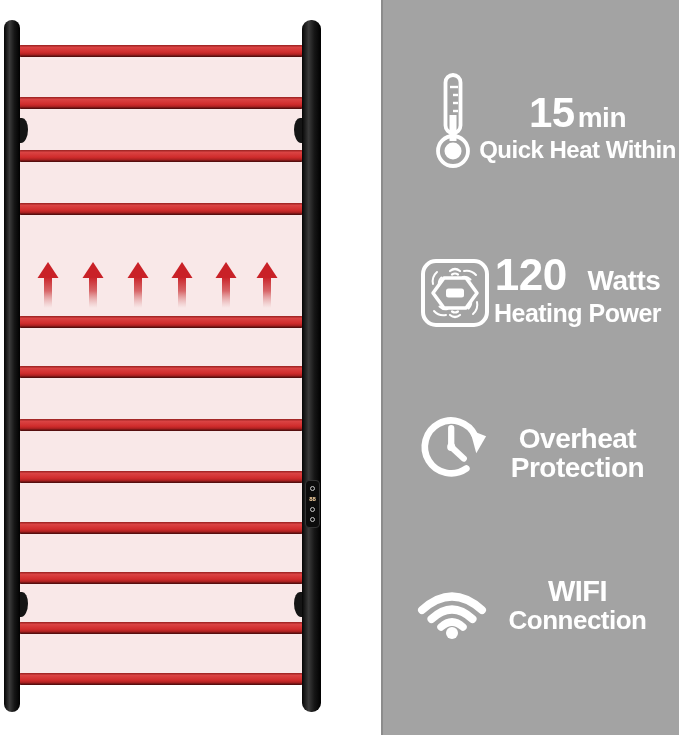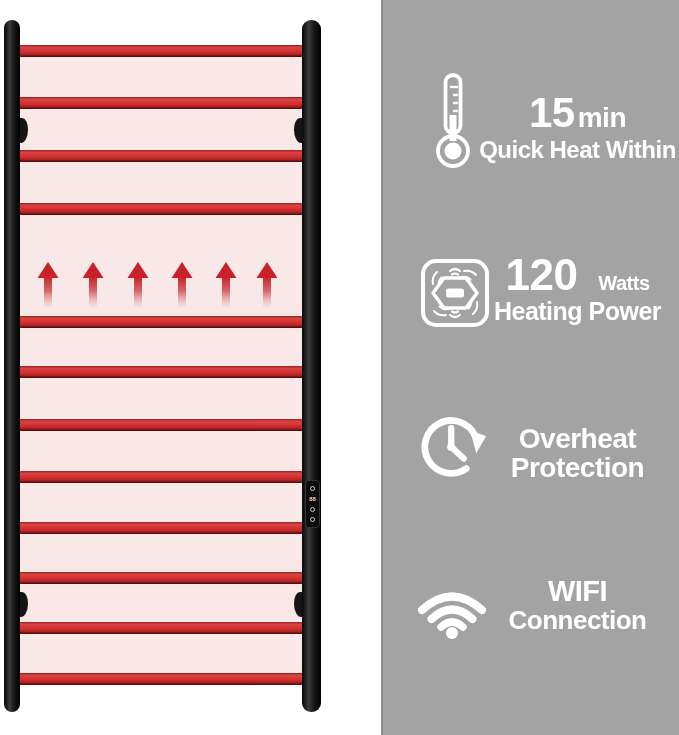--- a/index.html
+++ b/index.html
@@ -31,21 +31,21 @@
 
   
   .feature-panel{position:absolute;left:381px;top:0;width:298px;height:735px;
         background:#a3a3a3;border-left:2px solid #8c8c8c;box-sizing:border-box;}
   .f-icon{position:absolute;}
   .f-text{position:absolute;left:460px;width:235px;text-align:center;color:#ffffff;
           font-weight:700;letter-spacing:-0.5px;}
   .big{font-size:42px;line-height:36px;}
   .big2{font-size:44px;line-height:38px;}
   .unit{font-size:28px;margin-left:3px;}
-  .unit2{font-size:20px;margin-left:21px;}
+  .unit2{font-size:28px;margin-left:21px;}
   .sub{font-size:24px;line-height:26px;margin-top:3px;white-space:nowrap;}
   .dline{font-size:28px;line-height:29px;}
   .dline2{font-size:26px;line-height:29px;}
 </style>
 </head>
 <body>
 
 <div class="canvas">
 
   <div>

